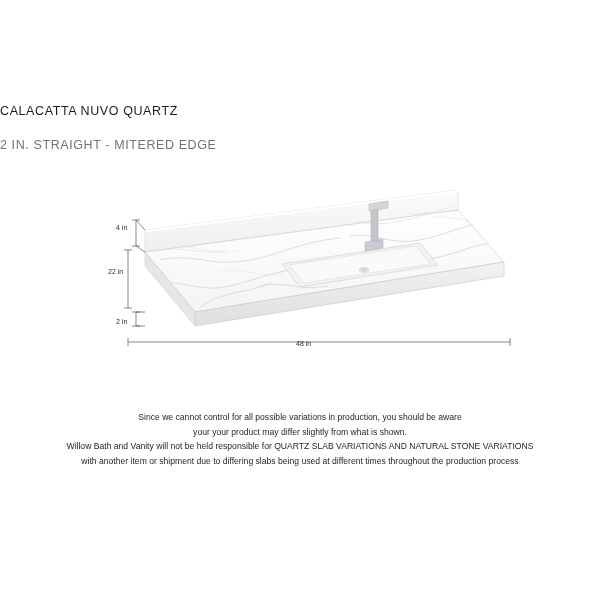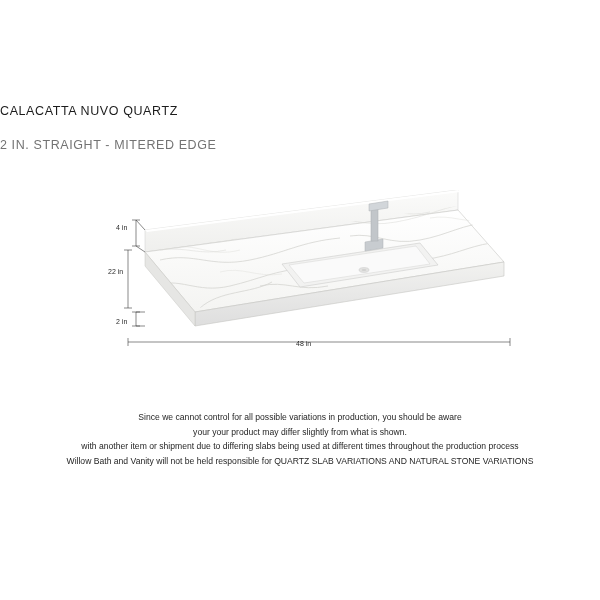--- a/index.html
+++ b/index.html
@@ -182,17 +182,17 @@
 
     <span class="dim-label dim-4in">4 in</span>
     <span class="dim-label dim-22in">22 in</span>
     <span class="dim-label dim-2in">2 in</span>
     <span class="dim-label dim-48in">48 in</span>
   </div>
 
   <div class="disclaimer">
     <div>Since we cannot control for all possible variations in production, you should be aware</div>
     <div>your your product may differ slightly from what is shown.</div>
+    <div>Willow Bath and Vanity will not be held responsible for QUARTZ SLAB VARIATIONS AND NATURAL STONE VARIATIONS</div>
     <div>with another item or shipment due to differing slabs being used at different times throughout the production process</div>
-    <div>Willow Bath and Vanity will not be held responsible for QUARTZ SLAB VARIATIONS AND NATURAL STONE VARIATIONS</div>
   </div>
 
 </div>
 
 </body></html>

